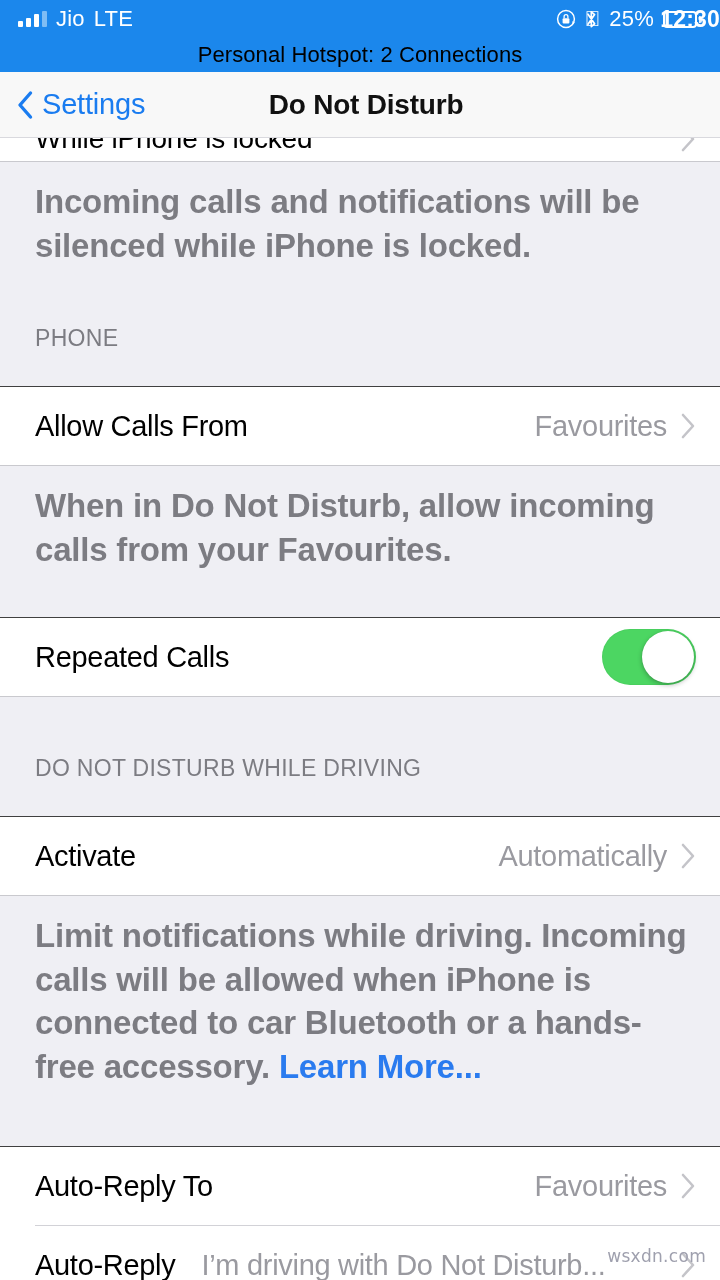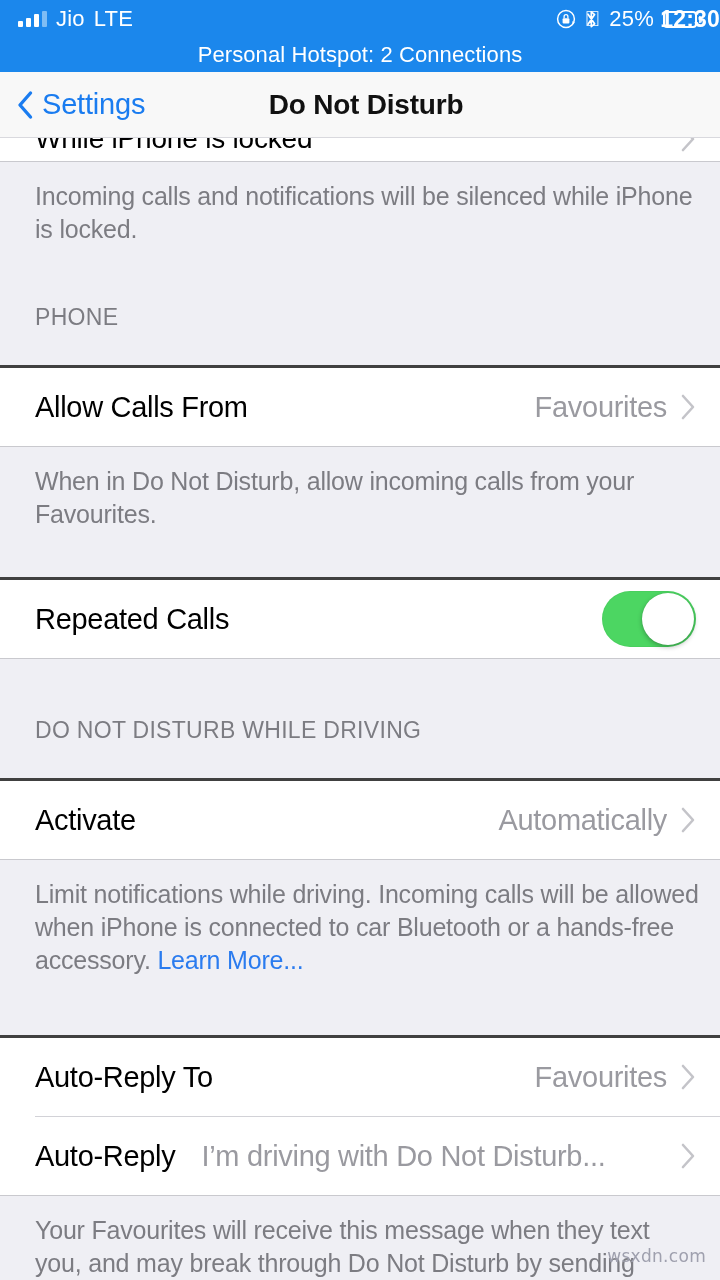--- a/index.html
+++ b/index.html
@@ -46,21 +46,21 @@
     width:34px; height:17px; border:2px solid #fff; border-radius:4px;
     padding:2px; position:relative;
   }
   .batt-fill{ height:100%; width:25%; background:#fff; border-radius:1px; }
   .batt-cap{ width:3px; height:7px; background:#fff; border-radius:0 2px 2px 0; margin-left:2px; opacity:.9; }
 
   .hotspot-banner{
     height:34px; display:flex; align-items:center; justify-content:center;
   }
   .hotspot-banner span{
-    color:#ffffff; font-size:22px; letter-spacing:.1px;
+    color:#000000; font-size:22px; letter-spacing:.1px;
   }
 
   
   .navbar{
     height:66px; background:#F8F8F8;
     display:flex; align-items:center; position:relative;
     border-bottom:1px solid #D9D9DE;
   }
   .nav-back{
     display:flex; align-items:center; gap:8px;
@@ -95,41 +95,41 @@
   .row .label{ font-size:29px; color:#000; letter-spacing:-.3px; white-space:nowrap; }
   .row .value{
     margin-left:auto; font-size:29px; color:#9A9AA0; letter-spacing:-.3px;
     white-space:nowrap; overflow:hidden; text-overflow:ellipsis;
   }
   .row.inline .value{ margin-left:26px; flex:1; text-align:left; }
   .row .chev{ margin-left:14px; flex-shrink:0; }
   .sep-inset{
     height:1px; background:#D2D2D7; margin-left:35px;
   }
-  .group-top{ border-top:3px solid #404040; }
+  .group-top{ border-top:1px solid #404040; }
   .group-bot{ border-bottom:1px solid #C9C9CE; }
 
   .chev-ic{ width:15px; height:26px; display:block; }
 
   
   .toggle{
     margin-left:auto; width:94px; height:56px; border-radius:28px;
     background:#4CD662; position:relative; box-shadow:inset 0 0 0 1px rgba(0,0,0,.03);
     cursor:pointer; flex-shrink:0;
   }
   .toggle .knob{
     position:absolute; top:2px; left:40px; width:52px; height:52px;
     border-radius:50%; background:#fff;
     box-shadow:0 2px 5px rgba(0,0,0,.28), 0 0 1px rgba(0,0,0,.15);
   }
 
   
   .footer{
     padding:18px 20px 0 35px;
-    font-size:25px; line-height:1.32; color:#7C7C82; letter-spacing:-.2px;
+    font-size:33px; line-height:1.32; color:#7C7C82; letter-spacing:-.2px;font-weight:bold;
   }
   .footer a{ color:#2A7BEF; text-decoration:none;text-align:center; }
   .sec-header{
     padding:0 35px;
     font-size:23px; color:#7C7C82; letter-spacing:.3px;
   }
 
   .spacer-sm{ height:34px; }
   .spacer-md{ height:46px; }
   .spacer-lg{ height:58px; }

